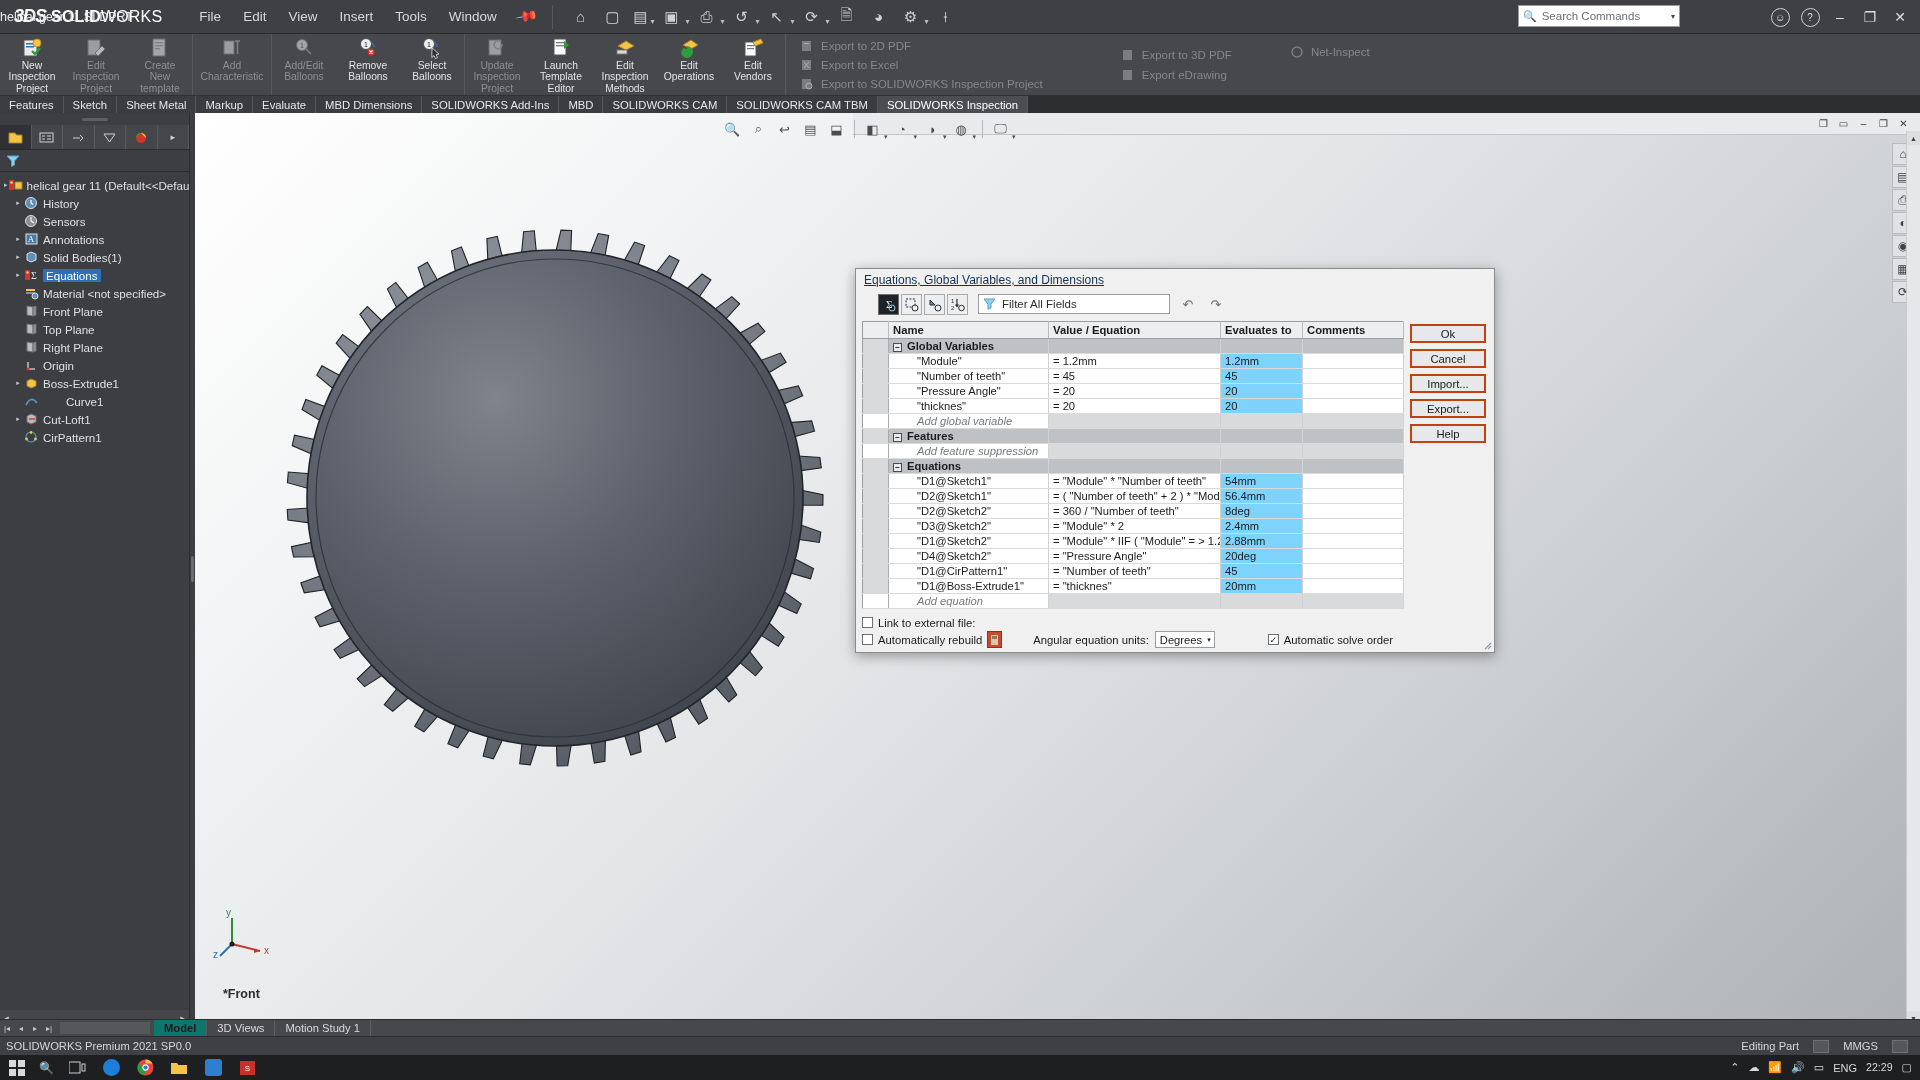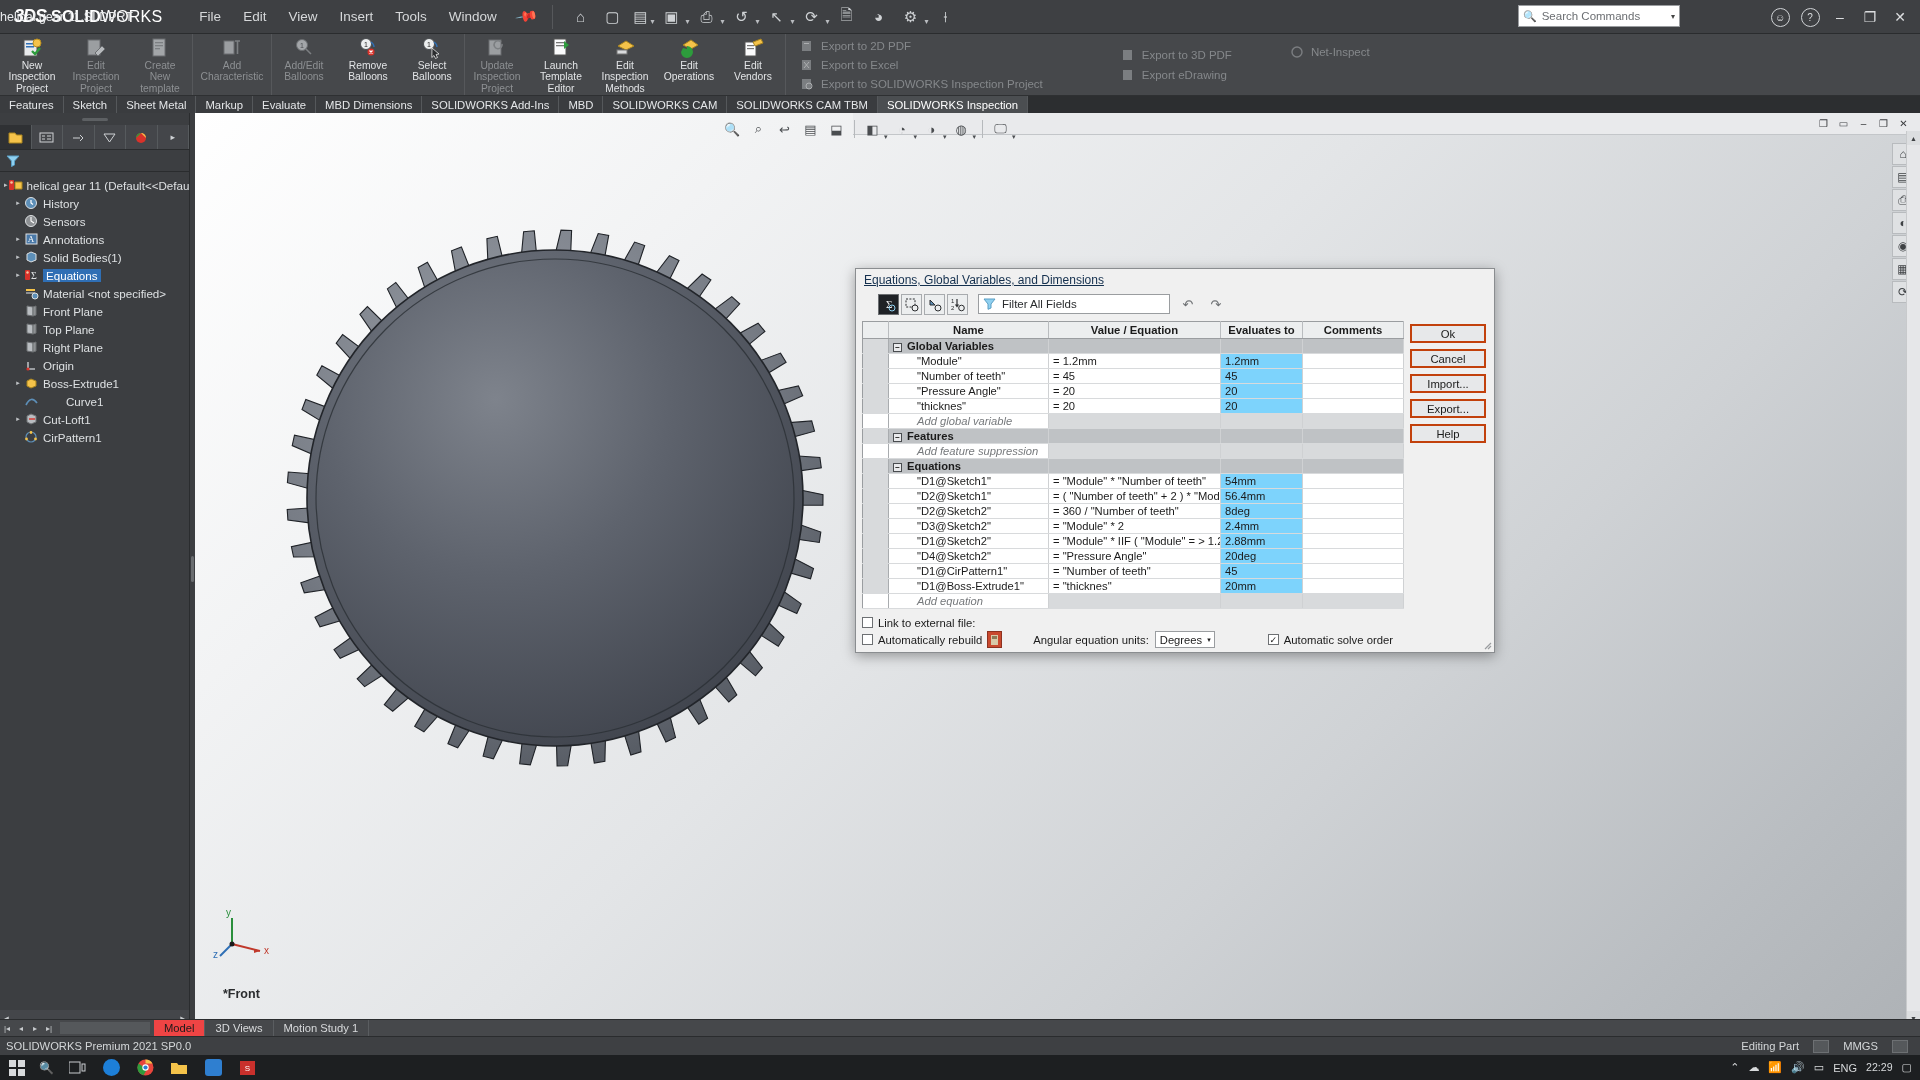--- a/index.html
+++ b/index.html
@@ -192,21 +192,21 @@
     display:flex;align-items:center;padding-left:4px;gap:6px;
   }
   .filter-in .ftxt { font-size:11.5px; color:#2a2c2e;}
   .undo-ico{width:20px;height:20px;display:flex;align-items:center;justify-content:center;color:#6d7073;font-size:13px;margin-left:6px;}
 
   .dlg-body { position:absolute; left:6px; top:52px; right:90px; bottom:50px; }
   .tbl { width:100%; border-collapse:collapse; table-layout:fixed; background:#fff;
          border:1px solid #9a9da0; }
   .tbl th {
     background:#eceeef; border-right:1px solid #b9bcbf; border-bottom:1px solid #9a9da0;
-    font-size:11.3px; font-weight:bold; text-align:center; padding:2px 4px; height:17px;
+    font-size:11.3px; font-weight:bold; text-align:left; padding:2px 4px; height:17px;
     color:#1b1b1b;
   }
   .tbl td {
     border-right:1px solid #cfd1d3; border-bottom:1px solid #d8dadc;
     padding:1px 4px; height:13px; font-size:11.2px; white-space:nowrap; overflow:hidden;
   }
   .col-gut { width:26px; background:#d8dadc; }
   .col-name{ width:160px; }
   .col-val { width:172px; }
   .col-eval{ width:82px; }
@@ -249,21 +249,21 @@
   .sb-right{ margin-left:auto; display:flex; align-items:center; gap:14px; padding-right:12px;}
   .sb-box{width:16px;height:13px;background:#55585b;border:1px solid #6d7073;}
 
   
   .doctabs {
     position:absolute; bottom:44px; left:0; width:1920px; height:17px;
     background:#46484b; display:flex; align-items:stretch; border-top:1px solid #2a2c2e;
   }
   .dt-ico{width:14px;display:flex;align-items:center;justify-content:center;color:#c8cbce;font-size:8px;}
   .doctab{font-size:11.2px;color:#d8dadc;padding:0 10px;display:flex;align-items:center;border-right:1px solid #5a5d60;}
-  .doctab.active{background:#ef4444;color:#1b1b1b;font-weight:normal;}
+  .doctab.active{background:#0f766e;color:#1b1b1b;font-weight:bold;}
   .dt-strip{width:90px;background:#55585b;margin:2px 4px;}
 
   
   .taskbar {
     position:absolute; bottom:0; left:0; width:1920px; height:25px;
     background:#1d1f21; display:flex; align-items:center;
   }
   .tb-start{width:34px;display:flex;align-items:center;justify-content:center;}
   .tb-srch{width:26px;display:flex;align-items:center;justify-content:center;color:#c9cccf;font-size:12px;}
   .tb-app{width:34px;height:25px;display:flex;align-items:center;justify-content:center;position:relative;}

